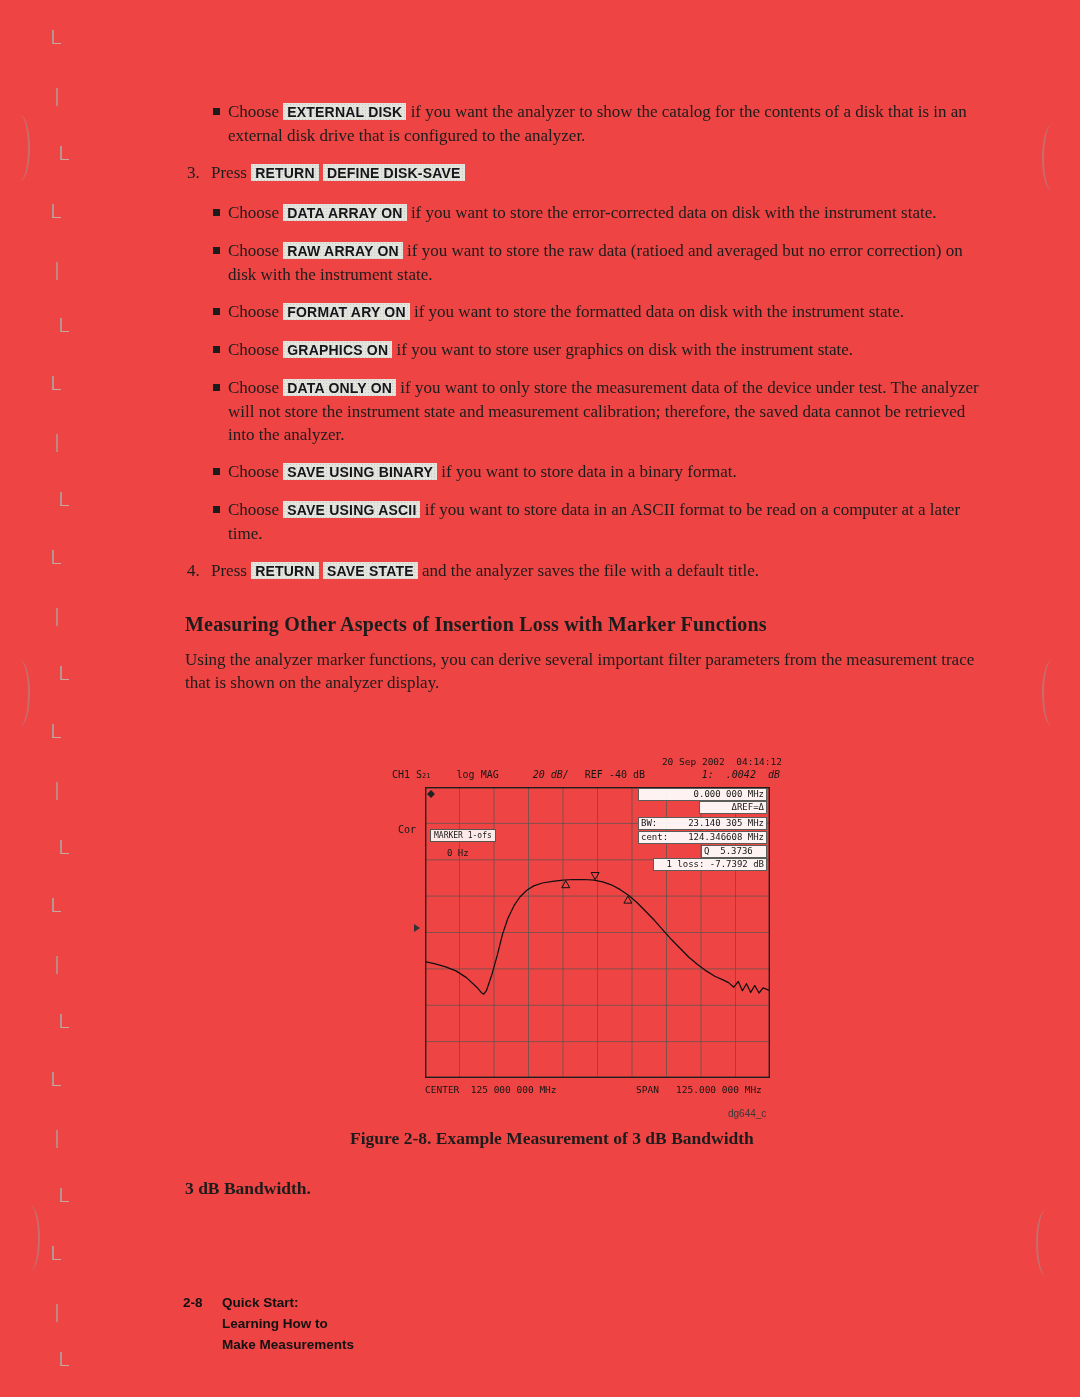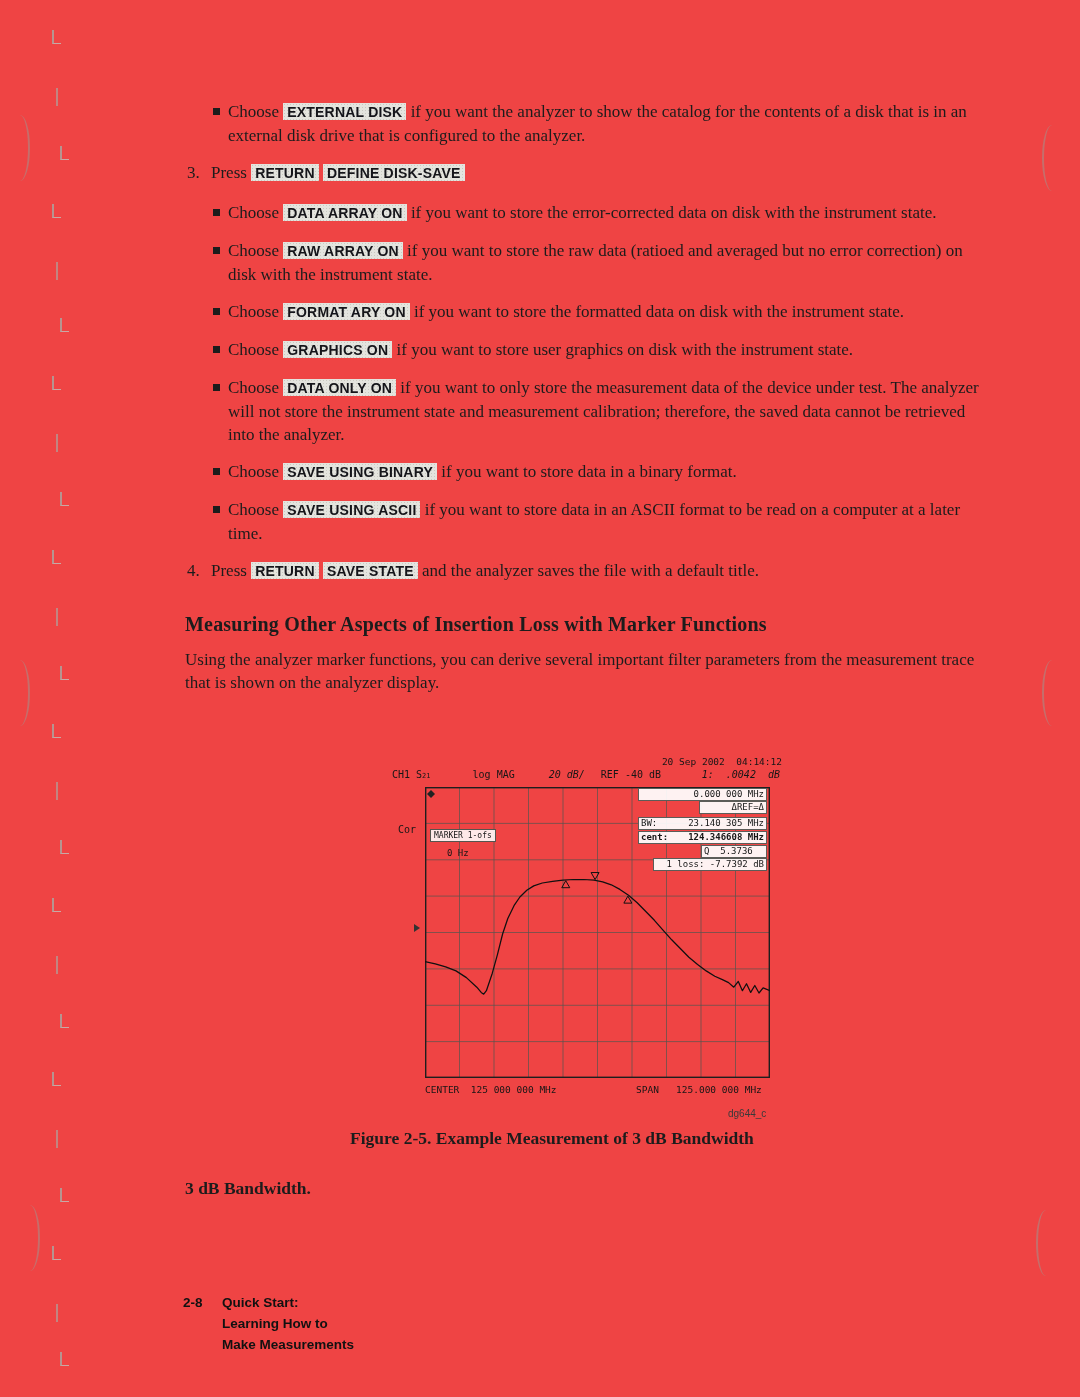--- a/index.html
+++ b/index.html
@@ -31,33 +31,33 @@
   h2.section{font-size:20px;font-weight:bold;margin:30px 0 12px 0;letter-spacing:.2px;}
   p.sbody{margin:0;}
 
   
   .figure{position:absolute;left:390px;top:752px;width:400px;height:372px;
           font-family:"DejaVu Sans Mono",monospace;color:#161616;}
   .ts{position:absolute;right:8px;top:4px;font-size:9.5px;white-space:pre;}
   .chline{position:absolute;left:2px;top:17px;width:388px;font-size:10px;
           display:flex;align-items:baseline;white-space:pre;}
   .chline sub{font-size:7px;}
-  .g1{margin-left:42px;}.g2{margin-left:34px;font-style:italic;}.g3{margin-left:16px;}
+  .g1{margin-left:26px;}.g2{margin-left:34px;font-style:italic;}.g3{margin-left:16px;}
   .mval{margin-left:auto;font-style:italic;}
   .cor{position:absolute;left:8px;top:72px;font-size:10px;}
   .refmark{position:absolute;left:24px;top:172px;width:0;height:0;
            border-left:6px solid #333;border-top:4px solid transparent;border-bottom:4px solid transparent;}
   .screen{position:absolute;left:35px;top:35px;width:345px;height:291px;}
   .screen svg{position:absolute;left:0;top:0;}
   .ro{position:absolute;font-size:9px;line-height:11px;border:1px solid #5c5c58;
       background:rgba(255,255,255,.93);white-space:pre;padding:0 2px;box-sizing:border-box;}
   .ro-freq{left:213px;top:1px;width:129px;text-align:right;}
   .ro-dref{left:274px;top:14px;width:68px;text-align:right;}
   .ro-bw{left:213px;top:30px;width:129px;display:flex;justify-content:space-between;}
-  .ro-cent{left:213px;top:44px;width:129px;display:flex;justify-content:space-between;font-weight:bold;}
+  .ro-cent{left:213px;top:44px;width:129px;display:flex;justify-content:space-between;}
   .ro-q{left:276px;top:58px;width:66px;}
   .ro-loss{left:228px;top:71px;width:114px;text-align:right;}
   .mbox{position:absolute;left:5px;top:42px;font-size:8px;border:1px solid #55554f;
         padding:1px 3px;background:rgba(255,255,255,.88);white-space:nowrap;}
   .zerohz{position:absolute;left:22px;top:61px;font-size:9px;}
   .centerlbl{position:absolute;left:35px;top:332px;font-size:9.5px;white-space:pre;}
   .spanlbl{position:absolute;left:246px;top:332px;font-size:9.5px;white-space:pre;}
   .credit{position:absolute;left:338px;top:356px;font-family:"Liberation Sans",sans-serif;
           font-size:10px;color:#3a3a3a;}
 
@@ -210,21 +210,21 @@
       <div class="ro ro-loss">1 loss: -7.7392 dB</div>
       <div class="mbox">MARKER 1-ofs</div>
       <div class="zerohz">0 Hz</div>
     </div>
 
     <div class="centerlbl">CENTER  125 000 000 MHz</div>
     <div class="spanlbl">SPAN   125.000 000 MHz</div>
     <div class="credit">dg644_c</div>
   </div>
 
-  <div class="caption">Figure 2-5. Example Measurement of 3 dB Bandwidth</div>
+  <div class="caption">Figure 2-8. Example Measurement of 3 dB Bandwidth</div>
   <div class="subhead">3 dB Bandwidth.</div>
 
   <div class="footer">
     <div class="f1">
       <span class="pg">2-8</span><span>Quick Start:</span>
     </div>
     <div class="f2">Learning How to</div>
     <div class="f2">Make Measurements</div>
   </div>
 </div>

